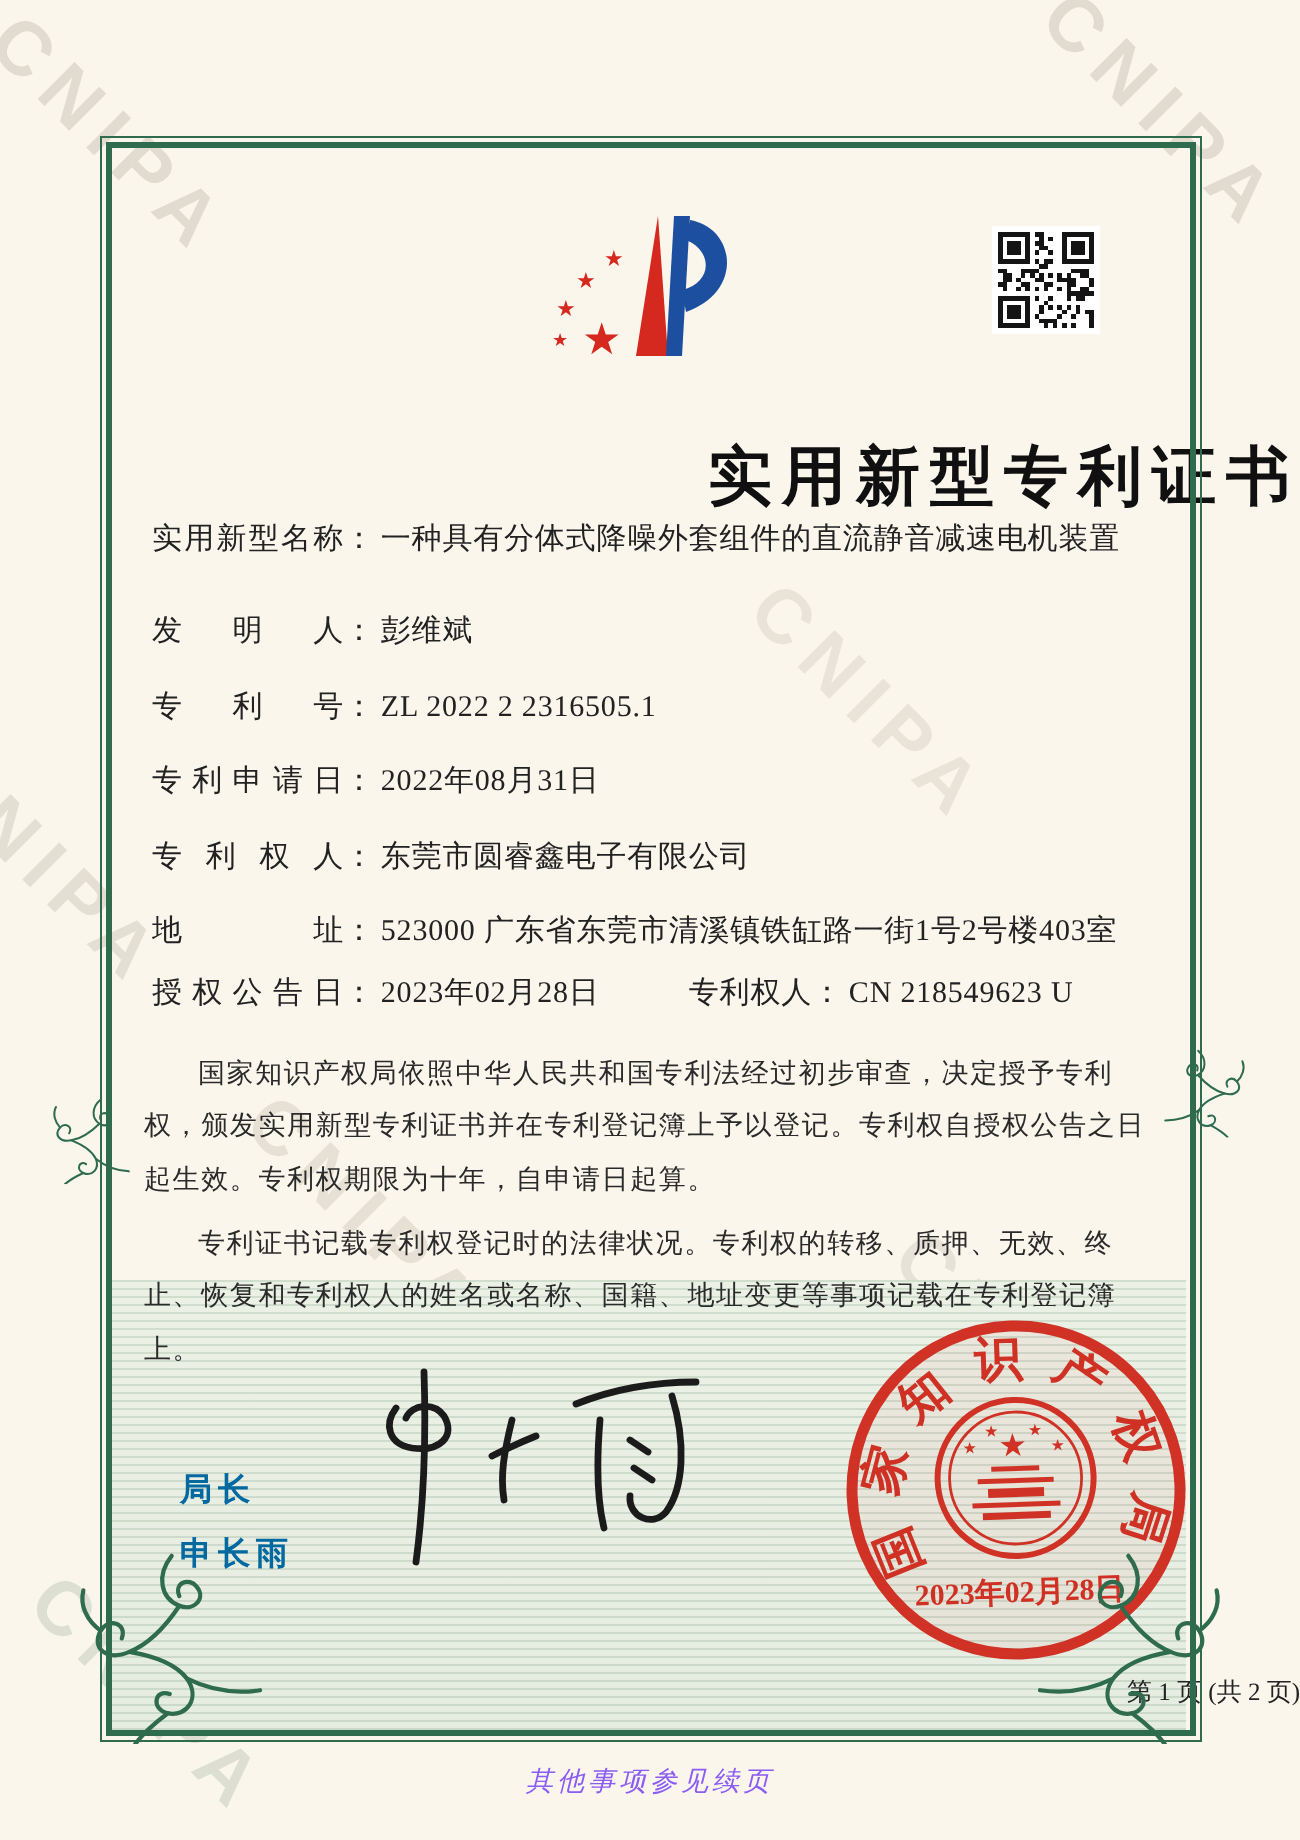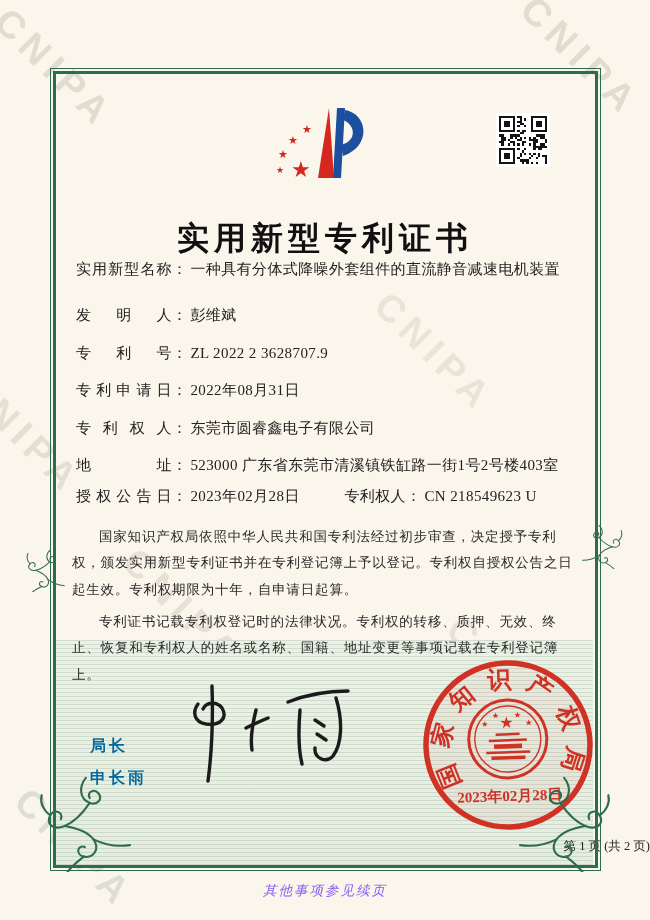--- a/index.html
+++ b/index.html
@@ -27,21 +27,21 @@
   .frame{position:absolute;left:50px;top:68px;width:549px;height:801px;border:1px solid #2f6b4d;z-index:3;pointer-events:none;}
   .frame::before{content:"";position:absolute;inset:2px;border:3px solid #2f6b4d;}
 
   .content{position:absolute;inset:0;z-index:2;}
 
   .cert-no{position:absolute;left:76px;top:103px;font-size:14.5px;letter-spacing:1px;color:#262626;}
   .logo{position:absolute;left:268px;top:102px;}
   .qr{position:absolute;left:496px;top:113px;width:54px;height:54px;background:#fff;padding:3px;box-sizing:border-box;}
   .qr svg{display:block;width:100%;height:100%;shape-rendering:crispEdges;}
 
-  .title{position:absolute;left:0;top:196px;width:100%;text-align:center;
+  .title{position:absolute;left:0;top:196px;width:100%;text-align:right;
          font-size:32px;font-weight:bold;letter-spacing:5px;color:#101010;}
 
   .frow{position:absolute;left:76px;display:flex;align-items:baseline;font-size:15px;
         color:#222;letter-spacing:.4px;white-space:nowrap;}
   .frow .lab{display:inline-block;width:96px;text-align:justify;text-align-last:justify;}
   .frow .col{margin-right:3px;}
   .fr1{top:260px}.fr2{top:306px}.fr3{top:344px}.fr4{top:381px}.fr5{top:419px}.fr6{top:456px}.fr7{top:487px}
   .fr7 .val1{display:inline-block;width:140px;}
   .fr7 .lab2{display:inline-block;margin-left:14px;}
 
@@ -231,21 +231,21 @@
       <span class="val">一种具有分体式降噪外套组件的直流静音减速电机装置</span>
     </div>
     <div class="frow fr2">
       <span class="lab">发明人</span>
       <span class="col">：</span>
       <span class="val">彭维斌</span>
     </div>
     <div class="frow fr3">
       <span class="lab">专利号</span>
       <span class="col">：</span>
-      <span class="val">ZL 2022 2 3628707.9</span>
+      <span class="val">ZL 2022 2 2316505.1</span>
     </div>
     <div class="frow fr4">
       <span class="lab">专利申请日</span>
       <span class="col">：</span>
       <span class="val">2022年08月31日</span>
     </div>
     <div class="frow fr5">
       <span class="lab">专利权人</span>
       <span class="col">：</span>
       <span class="val">东莞市圆睿鑫电子有限公司</span>

